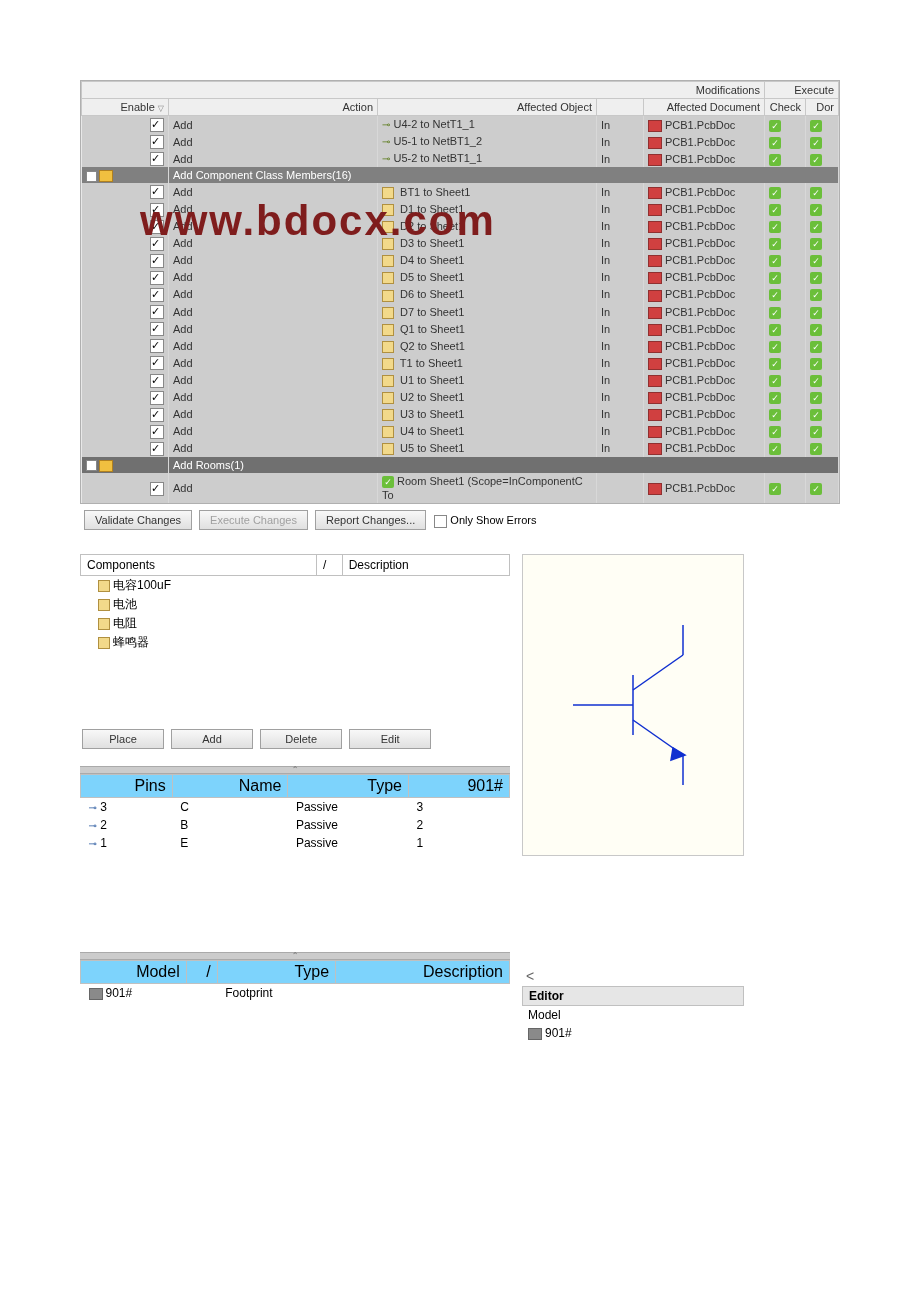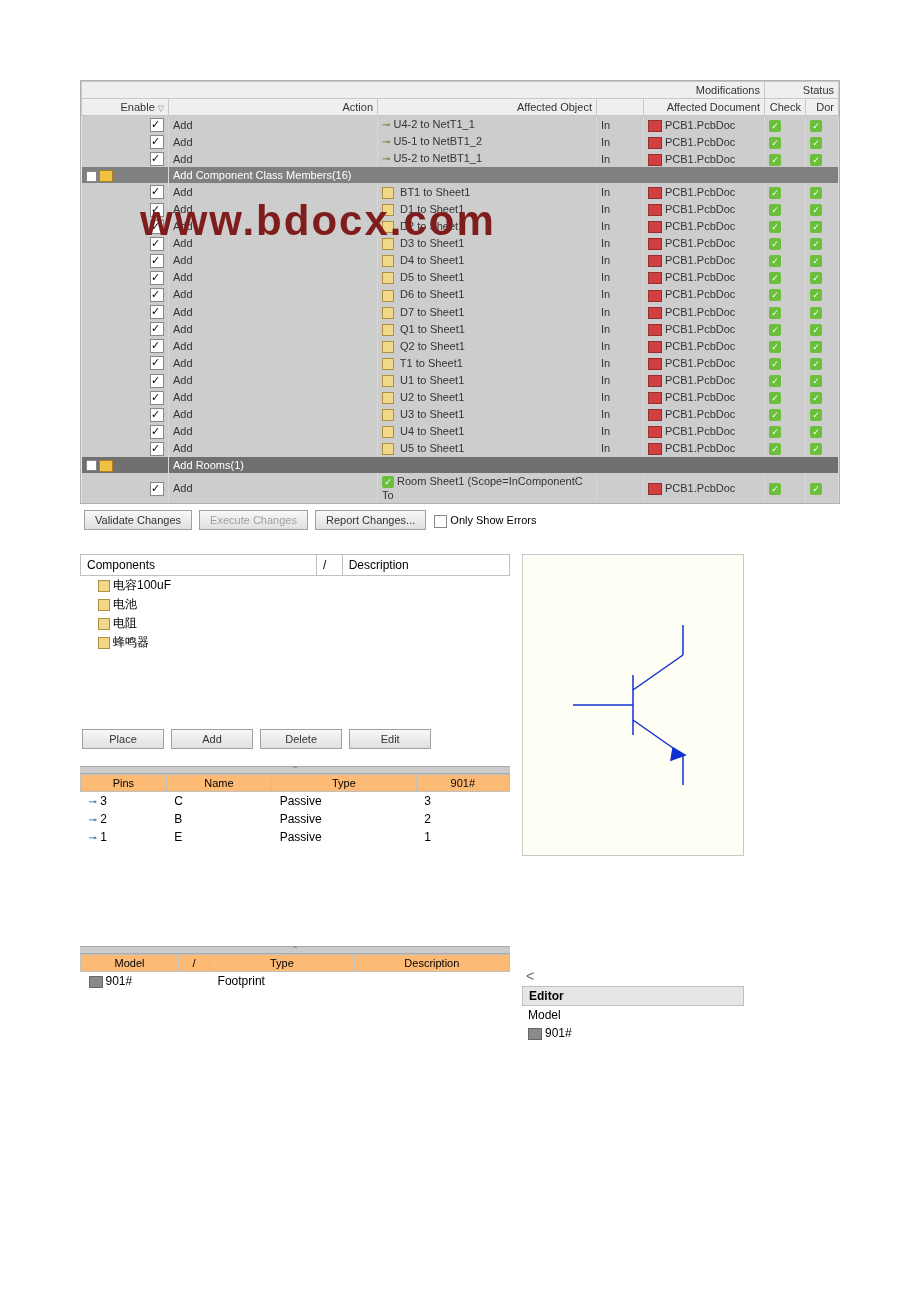--- a/index.html
+++ b/index.html
@@ -24,40 +24,40 @@
 .btnrow{padding:2px}
 .small-chk{width:11px;height:11px;border:1px solid #888;background:#fff;display:inline-block;vertical-align:middle;margin:0 3px}
 
 .lower{margin-top:18px;display:flex;gap:12px}
 .lib-panel{width:430px}
 .lib-head th{background:#fff;border:1px solid #c0c0c0;padding:3px 6px;text-align:left;font-weight:400;font-size:12px}
 .lib-list td{padding:1px 6px;font-size:12px}
 .lib-list tr.sel td{background:#3a78d6;color:#fff}
 .lib-btns{margin:13px 0}
 .lib-btns .btn{min-width:60px;text-align:center}
-.pins th{background:#fdba74;border:1px solid #c0c0c0;padding:2px 6px;text-align:center;font-weight:400;font-size:11px}
+.pins th{background:#7dd3fc;border:1px solid #c0c0c0;padding:2px 6px;text-align:right;font-weight:400;font-size:16px}
 .pins td{padding:2px 8px;font-size:12px}
 .pin-ico{color:#2a5aa0;font-size:10px}
 .spl{height:6px;background:#ccc;border-top:1px solid #aaa;border-bottom:1px solid #aaa;text-align:center;font-size:8px;line-height:6px;color:#666}
 .preview{width:220px;height:300px;background:#fffef5;border:1px solid #c8c8c8;position:relative}
 .wm{position:absolute;top:197px;left:140px;font-size:42px;font-weight:700;color:#7f1d1d;letter-spacing:2px;z-index:0;pointer-events:none;font-family:Arial}
 .model-head{background:#e6e6e6;padding:2px 6px;font-weight:700;font-size:12px;border:1px solid #c0c0c0}
 .model-row{padding:2px 6px;font-size:12px}
 .fp-ico{display:inline-block;width:12px;height:10px;background:#8a8a8a;border:1px solid #666;margin-right:3px;vertical-align:middle}
 svg.transistor{position:absolute;top:60px;left:30px}
 </style>
 </head>
 <body>
 
 <div class="panel">
 <table class="grid">
 <tbody>
         <tr>
  <th colspan="5">Modifications</th>
- <th colspan="2">Status</th>
+ <th colspan="2">Execute</th>
 </tr>
 <tr>
  <th style="width:78px"><span>Enable</span> <span style="font-size:8px;color:#888">▽</span></th>
  <th style="width:200px">Action</th>
  <th style="width:210px">Affected Object</th>
  <th style="width:38px"></th>
  <th>Affected Document</th>
  <th style="width:32px">Check</th>
  <th style="width:24px">Dor</th>
 </tr>

